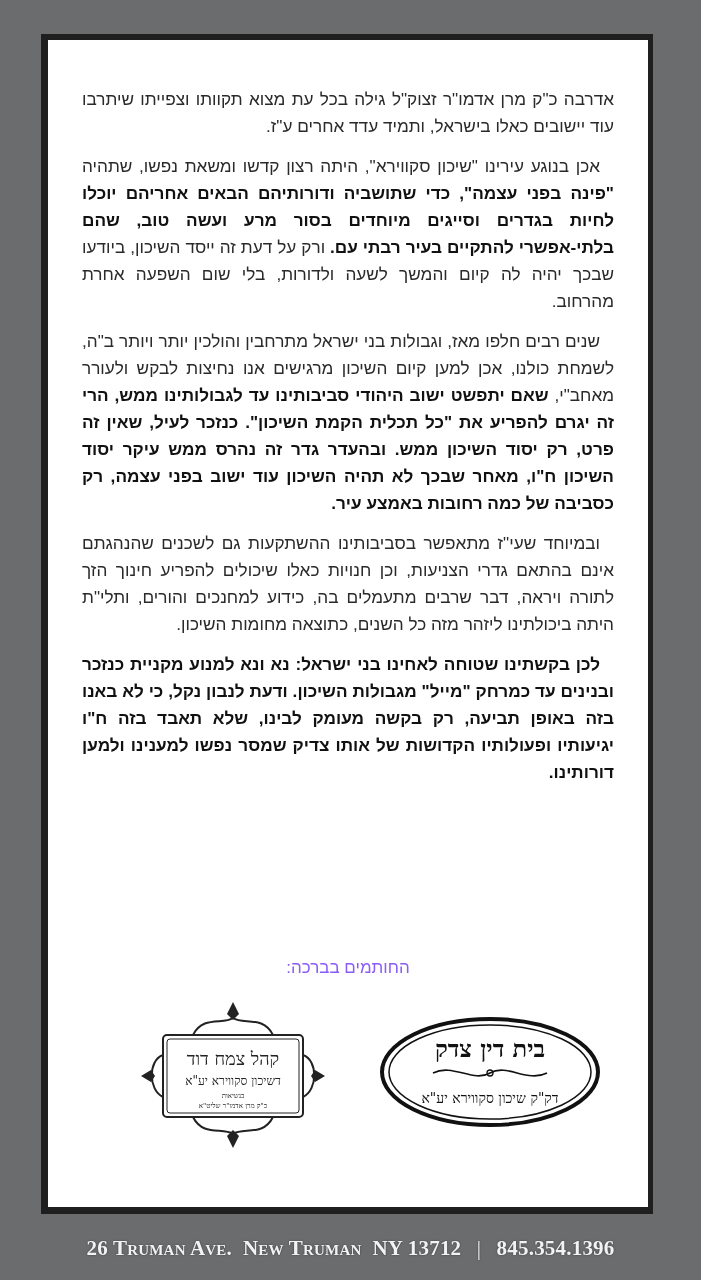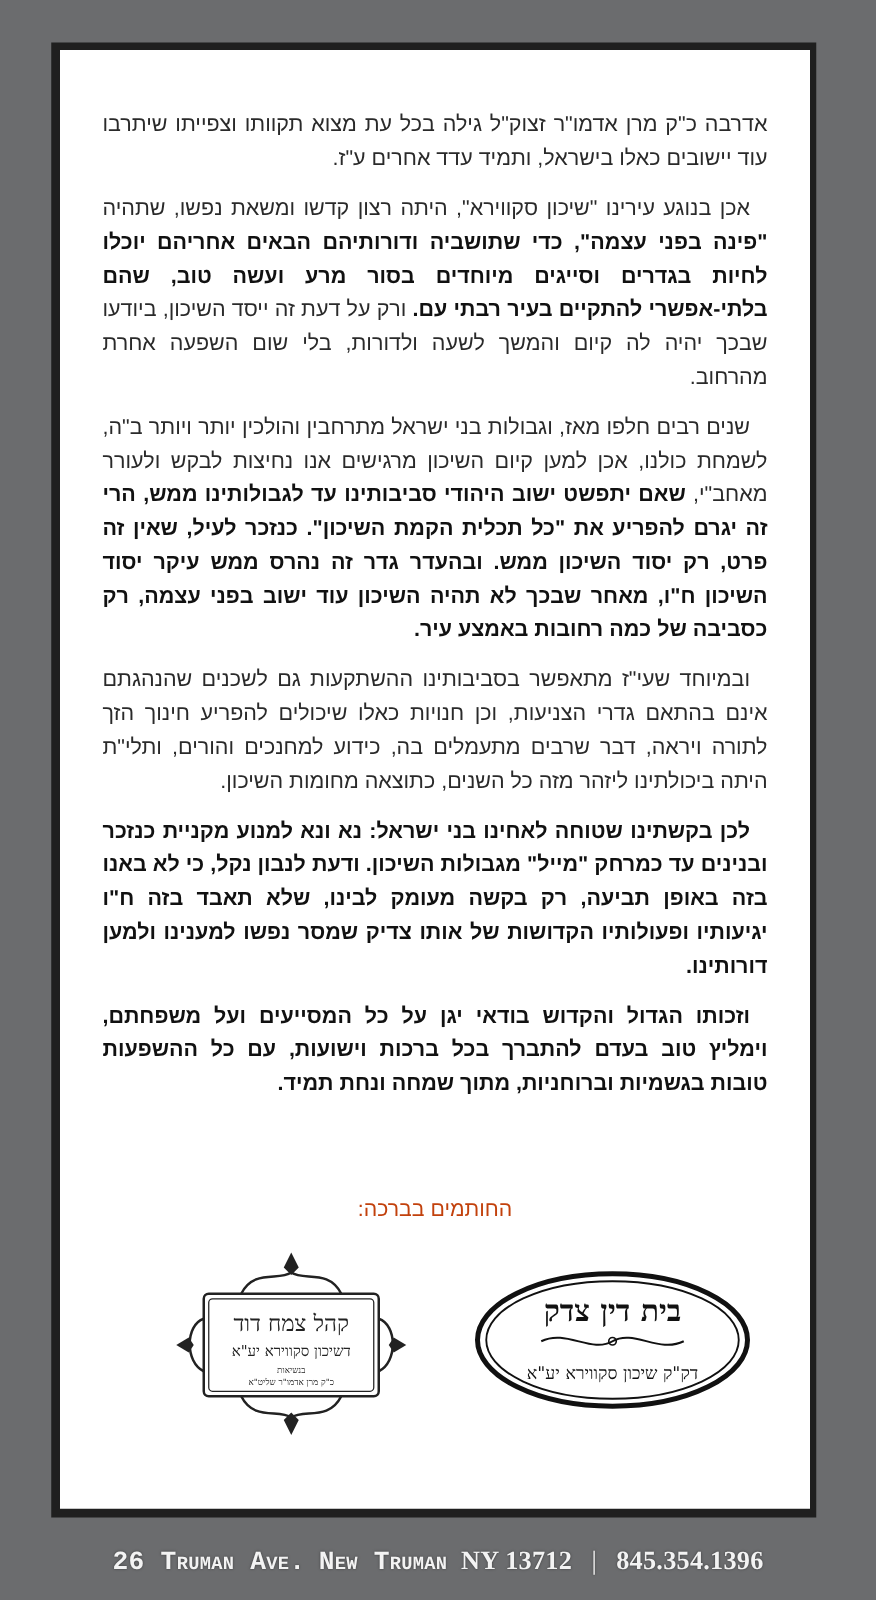--- a/index.html
+++ b/index.html
@@ -17,31 +17,31 @@
   }
   .content {
     position:absolute; left:34px; right:34px; top:46px;
     direction:rtl; text-align:justify; color:#2a2a2a;
     font-size:17.2px; line-height:27px;
   }
   .content p { margin:0 0 13px 0; text-indent:14px; }
   .b { font-weight:bold; color:#111; }
   .sig-label {
     position:absolute; top:918px; left:0; right:0; text-align:center;
-    direction:rtl; font-size:17px; color:#c2410c;
+    direction:rtl; font-size:17px; color:#8b5cf6;
   }
   .stamp-left { position:absolute; left:85px; top:960px; width:200px; height:150px; }
   .stamp-right { position:absolute; left:330px; top:975px; width:225px; height:115px; }
   .footer {
     position:absolute; left:0; right:0; top:1236px; text-align:center;
     color:#f3f3f3; font-family:"Liberation Serif", "DejaVu Serif", serif;
     font-size:21px; font-weight:bold; letter-spacing:0.2px;
     text-shadow:0 0 2px rgba(0,0,0,0.5);
   }
-  .footer .sc { font-variant:small-caps;font-family:Liberation Mono, monospace; }
+  .footer .sc { font-variant:small-caps; }
   .footer .sep { margin:0 10px; font-weight:normal; }
 </style>
 </head>
 <body>
 
 <div class="frame"></div>
 <div class="page">
   <div class="content">
     <p style="text-indent:0">
       <span>אדרבה כ"ק מרן אדמו"ר זצוק"ל גילה בכל עת מצוא תקוותו וצפייתו שיתרבו עוד יישובים כאלו בישראל, ותמיד עדד אחרים ע"ז.</span>
@@ -50,23 +50,20 @@
       <span>אכן בנוגע עירינו "שיכון סקווירא", היתה רצון קדשו ומשאת נפשו, שתהיה </span><span class="b">"פינה בפני עצמה", כדי שתושביה ודורותיהם הבאים אחריהם יוכלו לחיות בגדרים וסייגים מיוחדים בסור מרע ועשה טוב, שהם בלתי-אפשרי להתקיים בעיר רבתי עם.</span><span> ורק על דעת זה ייסד השיכון, ביודעו שבכך יהיה לה קיום והמשך לשעה ולדורות, בלי שום השפעה אחרת מהרחוב.</span>
     </p>
     <p>
       <span>שנים רבים חלפו מאז, וגבולות בני ישראל מתרחבין והולכין יותר ויותר ב"ה, לשמחת כולנו, אכן למען קיום השיכון מרגישים אנו נחיצות לבקש ולעורר מאחב"י, </span><span class="b">שאם יתפשט ישוב היהודי סביבותינו עד לגבולותינו ממש, הרי זה יגרם להפריע את "כל תכלית הקמת השיכון". כנזכר לעיל, שאין זה פרט, רק יסוד השיכון ממש. ובהעדר גדר זה נהרס ממש עיקר יסוד השיכון ח"ו, מאחר שבכך לא תהיה השיכון עוד ישוב בפני עצמה, רק כסביבה של כמה רחובות באמצע עיר.</span>
     </p>
     <p>
       <span>ובמיוחד שעי"ז מתאפשר בסביבותינו ההשתקעות גם לשכנים שהנהגתם אינם בהתאם גדרי הצניעות, וכן חנויות כאלו שיכולים להפריע חינוך הזך לתורה ויראה, דבר שרבים מתעמלים בה, כידוע למחנכים והורים, ותלי"ת היתה ביכולתינו ליזהר מזה כל השנים, כתוצאה מחומות השיכון.</span>
     </p>
     <p>
       <span class="b">לכן בקשתינו שטוחה לאחינו בני ישראל: נא ונא למנוע מקניית כנזכר ובנינים עד כמרחק "מייל" מגבולות השיכון. ודעת לנבון נקל, כי לא באנו בזה באופן תביעה, רק בקשה מעומק לבינו, שלא תאבד בזה ח"ו יגיעותיו ופעולותיו הקדושות של אותו צדיק שמסר נפשו למענינו ולמען דורותינו.</span>
-    </p>
-    <p>
-      <span class="b">וזכותו הגדול והקדוש בודאי יגן על כל המסייעים ועל משפחתם, וימליץ טוב בעדם להתברך בכל ברכות וישועות, עם כל ההשפעות טובות בגשמיות וברוחניות, מתוך שמחה ונחת תמיד.</span>
     </p>
   </div>
 
   <div class="sig-label">החותמים בברכה:</div>
 
   <svg class="stamp-left" viewBox="0 0 200 150">
     <g fill="none" stroke="#222" stroke-width="2">
       <rect x="30" y="35" width="140" height="82" rx="4"></rect>
       <rect x="34" y="39" width="132" height="74" rx="3" stroke-width="1"></rect>
       <path d="M60 35 C 70 15, 90 25, 100 18 C 110 25, 130 15, 140 35"></path>

